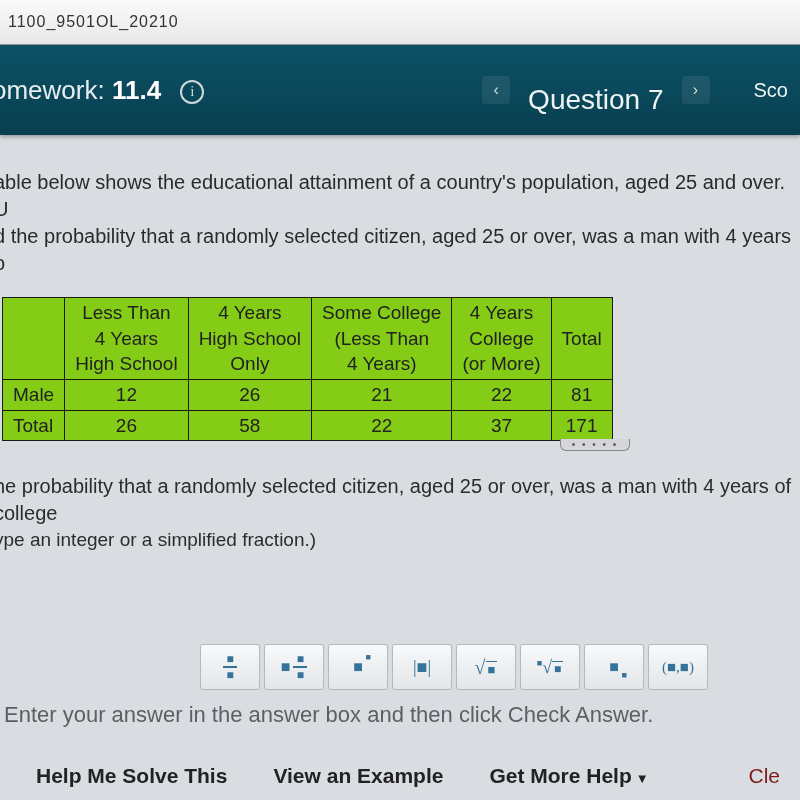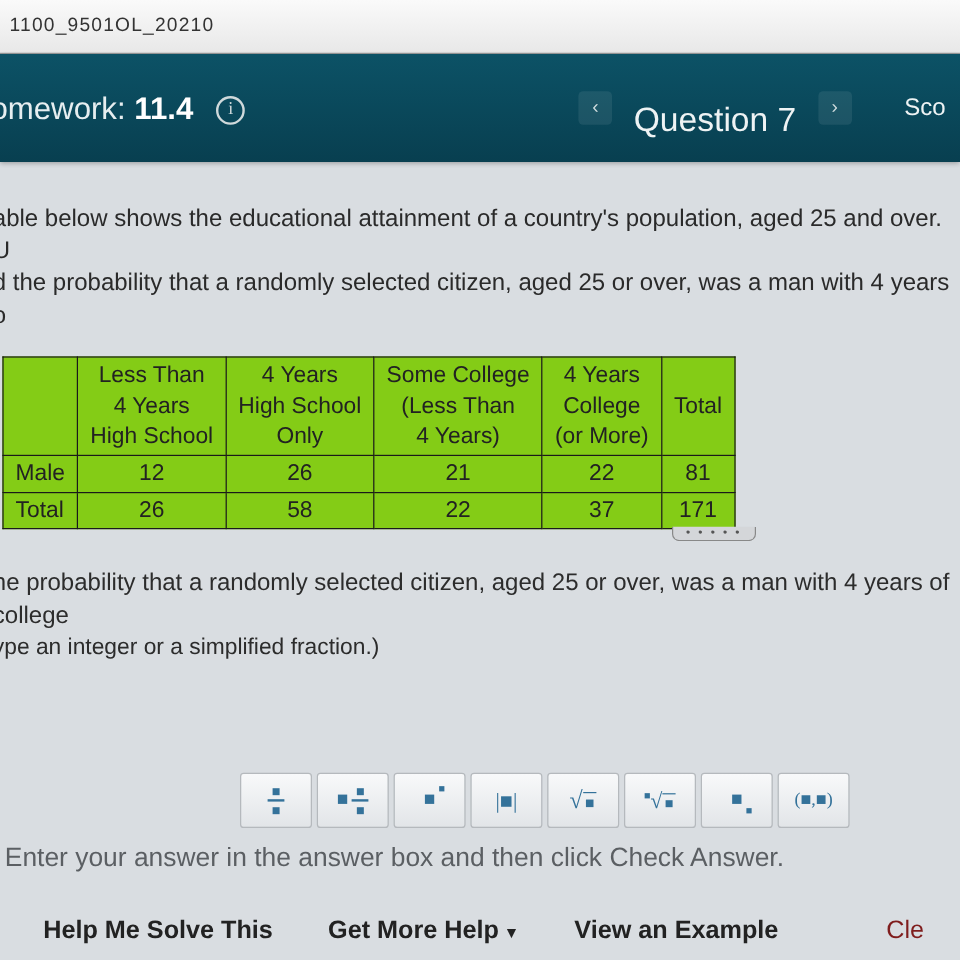--- a/index.html
+++ b/index.html
@@ -152,21 +152,21 @@
     position: absolute;
     bottom: 72px;
     left: 4px;
     font-size: 22px;
     color: #5b5f63;
   }
 
   .bottom-links {
     position: absolute;
     bottom: 12px;
-    left: 0; right: 14px;
+    left: 0; right: 4px;
     display: flex;
     align-items: center;
     gap: 46px;
     padding-left: 36px;
     font-size: 21px;
     color: #222;
     font-weight: 700;
   }
   .bottom-links .link { cursor: pointer; }
   .bottom-links .caret { font-size: 13px; margin-left: 4px; }
@@ -278,18 +278,18 @@
   </div>
   <div class="tool-btn">
     <span style="font-size:15px;">(■,■)</span>
   </div>
 </div>
 
 <div class="enter-hint">Enter your answer in the answer box and then click Check Answer.</div>
 
 <div class="bottom-links">
   <span class="link">Help Me Solve This</span>
+  <span class="link">View an Example</span>
   <span class="link">
     <span>Get More Help</span><span class="caret">▼</span>
   </span>
-  <span class="link">View an Example</span>
   <span class="clear">Cle</span>
 </div>
 
 </body></html>

